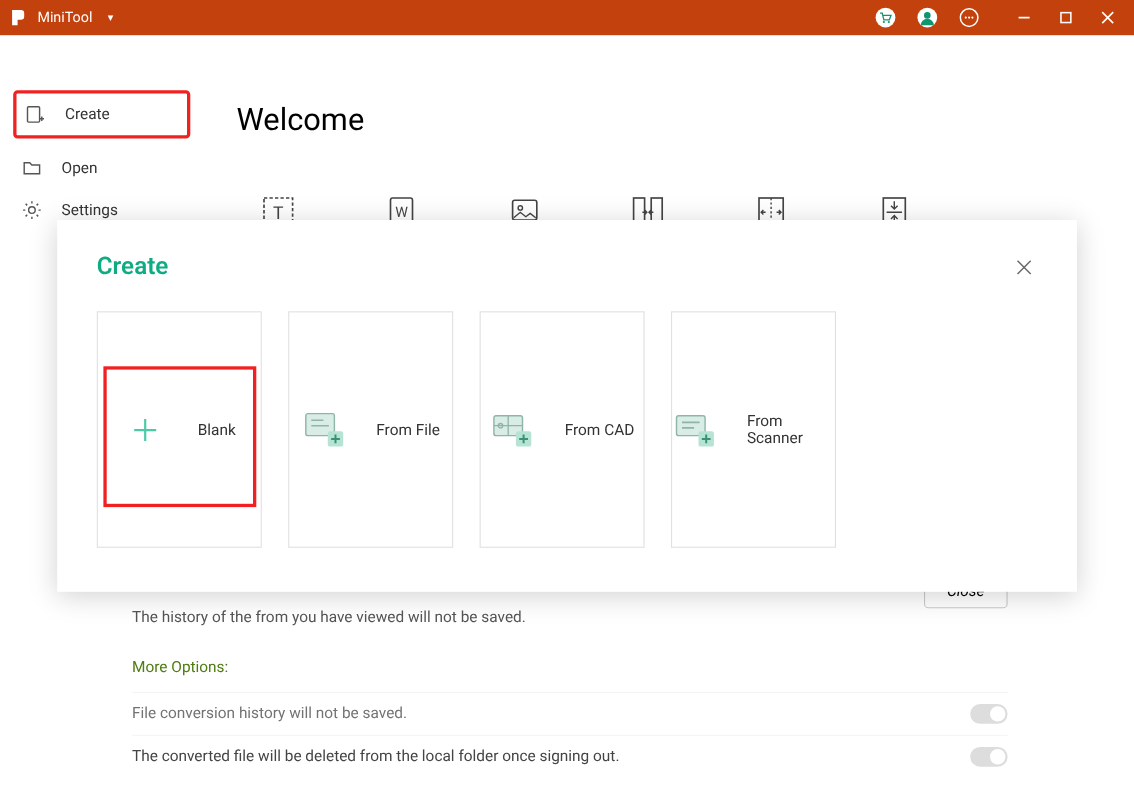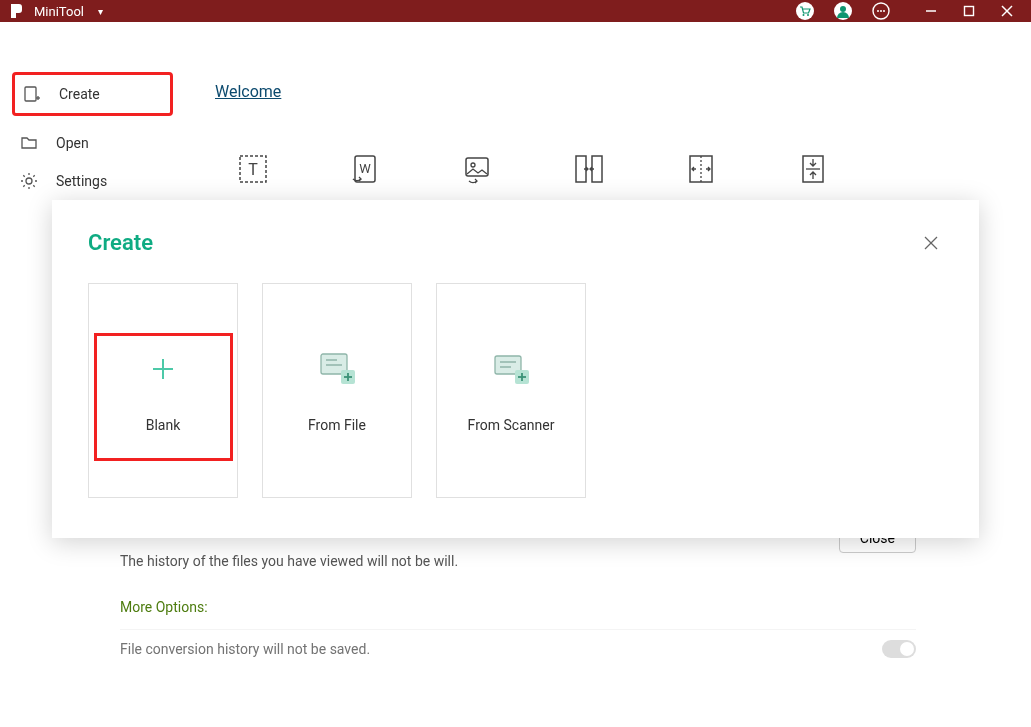--- a/index.html
+++ b/index.html
@@ -1,53 +1,53 @@
 <!DOCTYPE html>
 <html><head>
   <meta charset="utf-8">
   <style>
     * { margin: 0; padding: 0; box-sizing: border-box; font-family: -apple-system, BlinkMacSystemFont, "Segoe UI", Roboto, sans-serif; }
     body { width: 1031px; height: 727px; background: #fff; overflow: hidden; position: relative; }
     
-    .titlebar { height: 22px; background: #7f1d1d; display: flex; align-items: center; padding: 0 8px; }
+    .titlebar { height: 32px; background: #c2410c; display: flex; align-items: center; padding: 0 8px; }
     .titlebar-left { display: flex; align-items: center; gap: 8px; }
     .logo { width: 18px; height: 18px; display: flex; align-items: center; justify-content: center; }
     .app-name { color: #fff; font-size: 13px; font-weight: 400; }
     .dropdown-caret { color: #fff; font-size: 10px; margin-left: 6px; }
     .titlebar-right { margin-left: auto; display: flex; align-items: center; gap: 18px; padding-right: 4px; }
     .titlebar-icon { width: 20px; height: 20px; display: flex; align-items: center; justify-content: center; cursor: pointer; }
     .win-controls { display: flex; align-items: center; gap: 14px; margin-left: 10px; }
     .win-btn { width: 24px; height: 20px; display: flex; align-items: center; justify-content: center; cursor: pointer; color: #fff; }
 
     .main-area { display: flex; height: calc(100% - 32px); }
     .sidebar { width: 185px; padding: 50px 12px 0 12px; }
     .sidebar-item { display: flex; align-items: center; gap: 18px; padding: 10px 8px; cursor: pointer; font-size: 14px; color: #333; }
     .sidebar-item .icon { width: 18px; height: 18px; display: flex; align-items: center; justify-content: center; color: #555; }
     .sidebar-highlight { border: 3px solid #f22121; border-radius: 4px; padding: 2px; }
     .sidebar-highlight .sidebar-item { padding: 8px 6px; }
 
     .content { flex: 1; padding: 60px 20px 0 30px; }
-    .welcome-title { font-size: 16px; font-weight: 400; color: #0c4a6e; margin-bottom: 50px; text-decoration: underline; }
+    .welcome-title { font-size: 28px; font-weight: 400; color: #000000; margin-bottom: 50px; }
     .tool-row { display: flex; gap: 76px; padding-left: 20px; }
     .tool-icon { width: 36px; height: 36px; display: flex; align-items: center; justify-content: center; color: #444; }
 
     .bottom-settings { position: absolute; left: 120px; right: 115px; top: 523px; }
     .option-row { display: flex; align-items: center; justify-content: space-between; padding: 10px 0; border-top: 1px solid #f4f4f4; }
     .option-desc { font-size: 14px; color: #555; margin-top: 2px; }
     .more-options { font-size: 14px; color: #4d7c0f; margin: 30px 0 14px 0; }
-    .close-btn { padding: 6px 20px; border: 1px solid #ccc; border-radius: 4px; background: #fff; font-size: 14px; cursor: pointer; }
+    .close-btn { padding: 6px 20px; border: 1px solid #ccc; border-radius: 4px; background: #fff; font-size: 14px; cursor: pointer; font-style: italic; }
     .toggle { width: 34px; height: 18px; background: #ddd; border-radius: 9px; position: relative; cursor: pointer; }
     .toggle::after { content: ''; position: absolute; width: 14px; height: 14px; background: #fff; border-radius: 50%; top: 2px; right: 2px; }
 
     .modal { position: absolute; top: 200px; left: 52px; right: 52px; background: #fff; box-shadow: 0 4px 24px rgba(0,0,0,0.18); padding: 30px 36px 40px 36px; }
     .modal-header { display: flex; justify-content: space-between; align-items: center; margin-bottom: 28px; }
     .modal-title { font-size: 22px; font-weight: 600; color: #0fab82; }
     .modal-close { width: 24px; height: 24px; display: flex; align-items: center; justify-content: center; cursor: pointer; color: #666; }
     .card-row { display: flex; gap: 24px; }
-    .card { width: 150px; height: 215px; border: 1px solid #e0e0e0; display: flex; flex-direction: column; align-items: center; justify-content: center; gap: 28px; cursor: pointer; }
+    .card { width: 150px; height: 215px; border: 1px solid #e0e0e0; display: flex; flex-direction: row; align-items: center; justify-content: center; gap: 28px; cursor: pointer; }
     .card-highlight { position: relative; }
     .card-highlight-box { position: absolute; top: 49px; left: 5px; right: 4px; height: 128px; border: 3px solid #f22121; }
     .card-icon { width: 40px; height: 40px; display: flex; align-items: center; justify-content: center; }
     .card-label { font-size: 14px; color: #333; }
 
     svg { display: block; }
   </style>
 </head>
 <body>
 
@@ -187,24 +187,28 @@
           </svg>
         </span>
     </div>
   </div>
 </div>
 
 <div class="bottom-settings">
   <div style="display:flex;justify-content:flex-end;margin-bottom:-2px;">
     <button class="close-btn">Close</button>
   </div>
-  <div class="option-desc">The history of the files you have viewed will not be will.</div>
+  <div class="option-desc">The history of the from you have viewed will not be saved.</div>
   <div class="more-options">More Options:</div>
   <div class="option-row">
     <span style="font-size:14px;color:#737373;">File conversion history will not be saved.</span>
+    <span class="toggle"></span>
+  </div>
+  <div class="option-row">
+    <span style="font-size:14px;color:#444;">The converted file will be deleted from the local folder once signing out.</span>
     <span class="toggle"></span>
   </div>
 </div>
 
 <div class="modal">
   <div class="modal-header">
     <span class="modal-title">Create</span>
     <span class="modal-close">
       <svg width="14" height="14" viewBox="0 0 14 14">
           <line x1="1" y1="1" x2="13" y2="13" stroke="#666" stroke-width="1.3"></line>
@@ -233,20 +237,34 @@
             <line x1="31" y1="21" x2="31" y2="29" stroke="#3a9276" stroke-width="1.8"></line>
             <line x1="27" y1="25" x2="35" y2="25" stroke="#3a9276" stroke-width="1.8"></line>
           </svg>
       </span>
       <span class="card-label">From File</span>
     </div>
     <div class="card">
       <span class="card-icon">
         <svg width="40" height="34" viewBox="0 0 40 34">
             <rect x="4" y="4" width="26" height="18" rx="2" fill="#d9ece6" stroke="#8fb5a9" stroke-width="1.3"></rect>
+            <line x1="4" y1="13" x2="30" y2="13" stroke="#8fb5a9" stroke-width="1.2"></line>
+            <line x1="17" y1="4" x2="17" y2="22" stroke="#8fb5a9" stroke-width="1.2"></line>
+            <circle cx="10" cy="13" r="2" fill="none" stroke="#8fb5a9" stroke-width="1.2"></circle>
+            <rect x="24" y="18" width="14" height="14" rx="2" fill="#b6e3d4"></rect>
+            <line x1="31" y1="21" x2="31" y2="29" stroke="#3a9276" stroke-width="1.8"></line>
+            <line x1="27" y1="25" x2="35" y2="25" stroke="#3a9276" stroke-width="1.8"></line>
+          </svg>
+      </span>
+      <span class="card-label">From CAD</span>
+    </div>
+    <div class="card">
+      <span class="card-icon">
+        <svg width="40" height="34" viewBox="0 0 40 34">
+            <rect x="4" y="4" width="26" height="18" rx="2" fill="#d9ece6" stroke="#8fb5a9" stroke-width="1.3"></rect>
             <line x1="9" y1="10" x2="25" y2="10" stroke="#8fb5a9" stroke-width="1.5"></line>
             <line x1="9" y1="15" x2="20" y2="15" stroke="#8fb5a9" stroke-width="1.5"></line>
             <rect x="24" y="18" width="14" height="14" rx="2" fill="#b6e3d4"></rect>
             <line x1="31" y1="21" x2="31" y2="29" stroke="#3a9276" stroke-width="1.8"></line>
             <line x1="27" y1="25" x2="35" y2="25" stroke="#3a9276" stroke-width="1.8"></line>
           </svg>
       </span>
       <span class="card-label">From Scanner</span>
     </div>
   </div>

